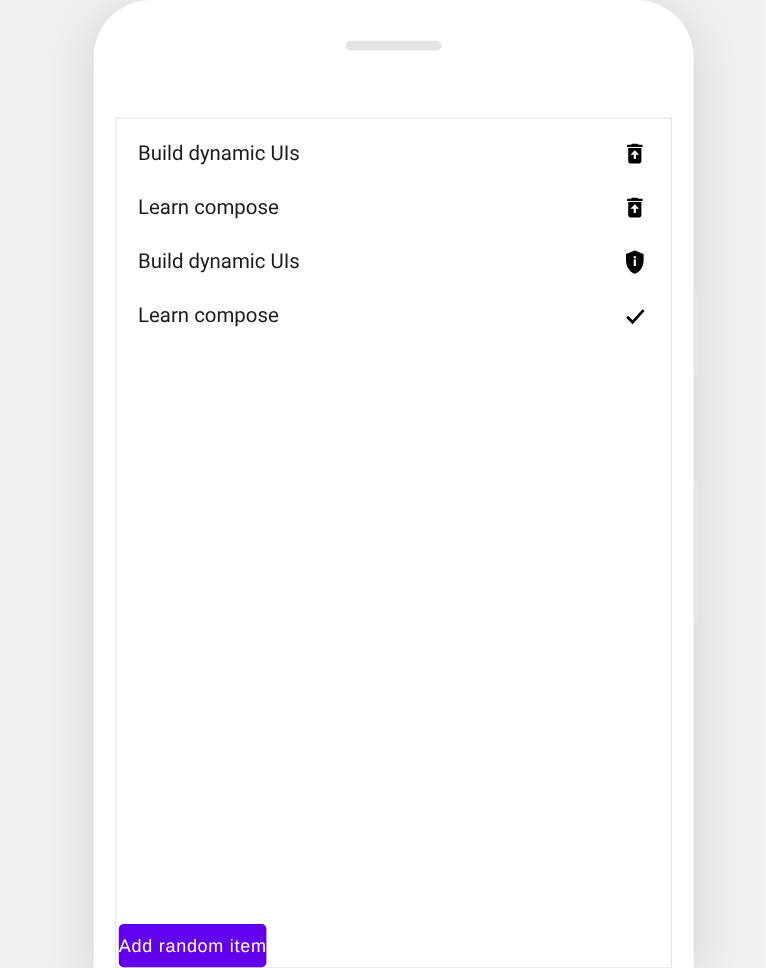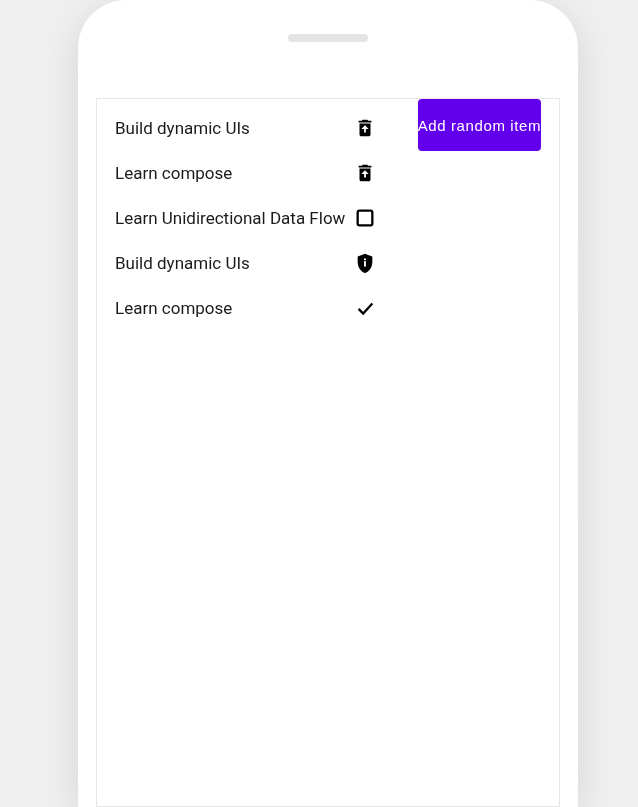--- a/index.html
+++ b/index.html
@@ -55,21 +55,21 @@
     }
     .screen {
       position: absolute;
       left: 18px;
       right: 18px;
       top: 98px;
       bottom: 0;
       background: #fff;
       border: 1px solid #e6e6e6;
       display: flex;
-      flex-direction: row;
+      flex-direction: column;
     }
     .list {
       flex: 1;
       padding-top: 6px;
     }
     .list-item {
       display: flex;
       align-items: center;
       justify-content: space-between;
       padding: 10px 18px 10px 18px;
@@ -84,22 +84,22 @@
       height: 24px;
       display: flex;
       align-items: center;
       justify-content: center;
     }
     .icon-wrap svg {
       width: 22px;
       height: 22px;
     }
     .bottom-button {
-      margin: 0 18px 0 23px;
-      height: 52px;
+      margin: 0 18px 0 2px;
+      height: 36px;
       background: #6200EE;
       color: #fff;
       border: none;
       border-radius: 4px;
       font-size: 15px;
       letter-spacing: 0.6px;
       cursor: pointer;
       display: flex;
       align-items: center;
       justify-content: center;
@@ -133,28 +133,20 @@
       <div class="list-item">
         <span class="item-text">Learn compose</span>
         <span class="icon-wrap">
           <svg viewBox="0 0 24 24" fill="#000">
               <path d="M6 19c0 1.1.9 2 2 2h8c1.1 0 2-.9 2-2V7H6v12zm6-10l4 4h-3v4h-2v-4H8l4-4zM15.5 4l-1-1h-5l-1 1H5v2h14V4z"></path>
             </svg>
         </span>
       </div>
 
 
-      <div class="list-item">
-        <span class="item-text">Learn Unidirectional Data Flow</span>
-        <span class="icon-wrap">
-          <svg viewBox="0 0 24 24" fill="none" stroke="#000" stroke-width="2.5">
-              <rect x="4" y="4" width="16" height="16" rx="2"></rect>
-            </svg>
-        </span>
-      </div>
 
       <div class="list-item">
         <span class="item-text">Build dynamic UIs</span>
         <span class="icon-wrap">
           <svg viewBox="0 0 24 24" fill="#000">
               <path d="M12 2L4 5v6c0 5.5 3.4 10.7 8 12 4.6-1.3 8-6.5 8-12V5l-8-3z"></path>
               <rect x="11" y="10" width="2" height="6" fill="#fff"></rect>
               <rect x="11" y="7" width="2" height="2" fill="#fff"></rect>
             </svg>
         </span>

